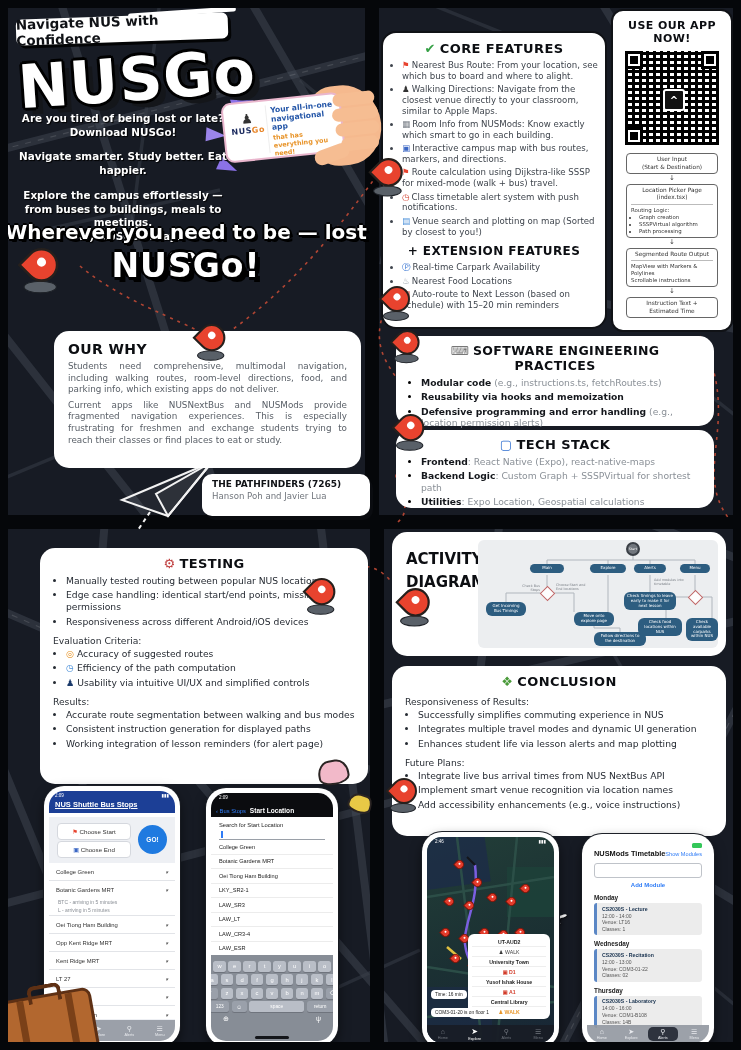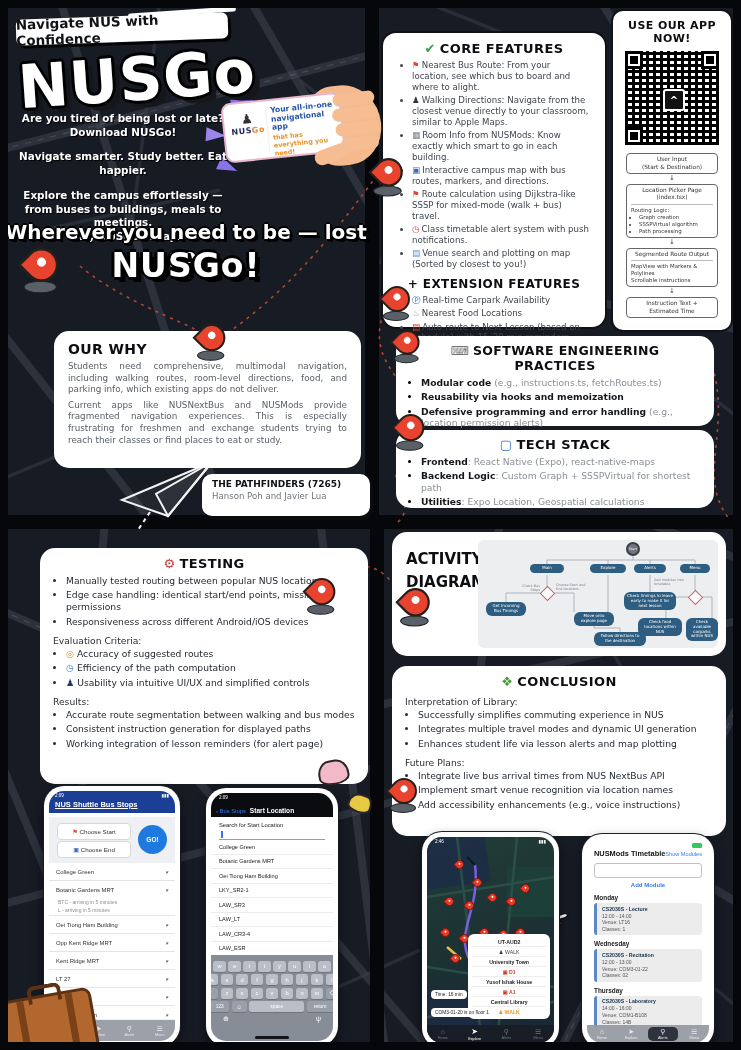--- a/index.html
+++ b/index.html
@@ -265,21 +265,21 @@
         <div class="l2">that has everything you need!</div>
       </div>
     </div>
     <div class="finger" style="right:-4px;top:12px;width:42px"></div>
     <div class="finger" style="right:-6px;top:27px;width:46px"></div>
     <div class="finger" style="right:-6px;top:42px;width:44px"></div>
     <div class="finger" style="right:-4px;top:57px;width:38px"></div>
     <div class="thumb"></div>
   </div>
 
-  <div class="card" id="features" style="left:381px;top:31px;width:226px;height:298px;padding:8px 16px">
+  <div class="card" id="features" style="left:381px;top:31px;width:226px;height:298px;padding:8px 6px">
     <div class="h1"><i class="ic" data-icon="core_features.icon" data-icon-name="check-icon">✔</i><span>Core Features</span></div>
     <ul class="b feat">
       <li><i class="ic" data-icon="core_features.items.0.icon" data-icon-name="pin-icon">⚑</i><span>Nearest Bus Route: From your location, see which bus to board and where to alight.</span></li>
       <li><i class="ic" data-icon="core_features.items.1.icon" data-icon-name="walk-icon">♟</i><span>Walking Directions: Navigate from the closest venue directly to your classroom, similar to Apple Maps.</span></li>
       <li><i class="ic" data-icon="core_features.items.2.icon" data-icon-name="building-icon">▦</i><span>Room Info from NUSMods: Know exactly which smart to go in each building.</span></li>
       <li><i class="ic" data-icon="core_features.items.3.icon" data-icon-name="bus-icon">▣</i><span>Interactive campus map with bus routes, markers, and directions.</span></li>
       <li><i class="ic" data-icon="core_features.items.4.icon" data-icon-name="pin-icon">⚑</i><span>Route calculation using Dijkstra-like SSSP for mixed-mode (walk + bus) travel.</span></li>
       <li><i class="ic" data-icon="core_features.items.5.icon" data-icon-name="alarm-icon">◷</i><span>Class timetable alert system with push notifications.</span></li>
       <li><i class="ic" data-icon="core_features.items.6.icon" data-icon-name="map-icon">▤</i><span>Venue search and plotting on map (Sorted by closest to you!)</span></li>
     </ul>
@@ -418,21 +418,21 @@
       <div class="dlbl" style="left:176px;top:38px;width:30px">Add modules into timetable</div>
       <div class="node" style="left:146px;top:52px;width:52px">Check timings to leave early to make it for next lesson</div>
       <div class="diam" style="left:212px;top:52px"></div>
       <div class="node" style="left:160px;top:78px;width:44px">Check food locations within NUS</div>
       <div class="node" style="left:208px;top:78px;width:32px">Check available carparks within NUS</div>
     </div>
   </div>
 
   <div class="card" style="left:392px;top:666px;width:334px;height:170px;padding:8px 13px;border:none">
     <div class="h1"><i class="ic" data-icon="conclusion.icon" data-icon-name="puzzle-icon">❖</i><span>Conclusion</span></div>
-    <div class="lbl">Interpretation of Library:</div>
+    <div class="lbl">Responsiveness of Results:</div>
     <ul class="b bld" style="margin-top:0">
       <li>Successfully simplifies commuting experience in NUS</li>
       <li>Integrates multiple travel modes and dynamic UI generation</li>
       <li>Enhances student life via lesson alerts and map plotting</li>
     </ul>
     <div class="lbl">Future Plans:</div>
     <ul class="b bld" style="margin-top:0">
       <li>Integrate live bus arrival times from NUS NextBus API</li>
       <li>Implement smart venue recognition via location names</li>
       <li>Add accessibility enhancements (e.g., voice instructions)</li>

